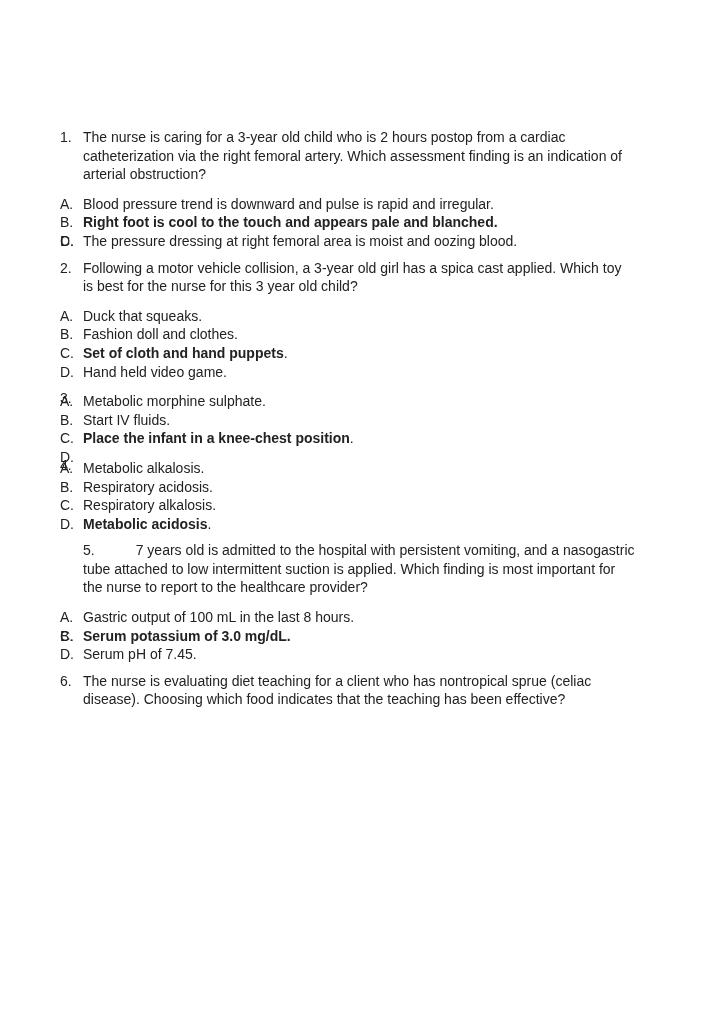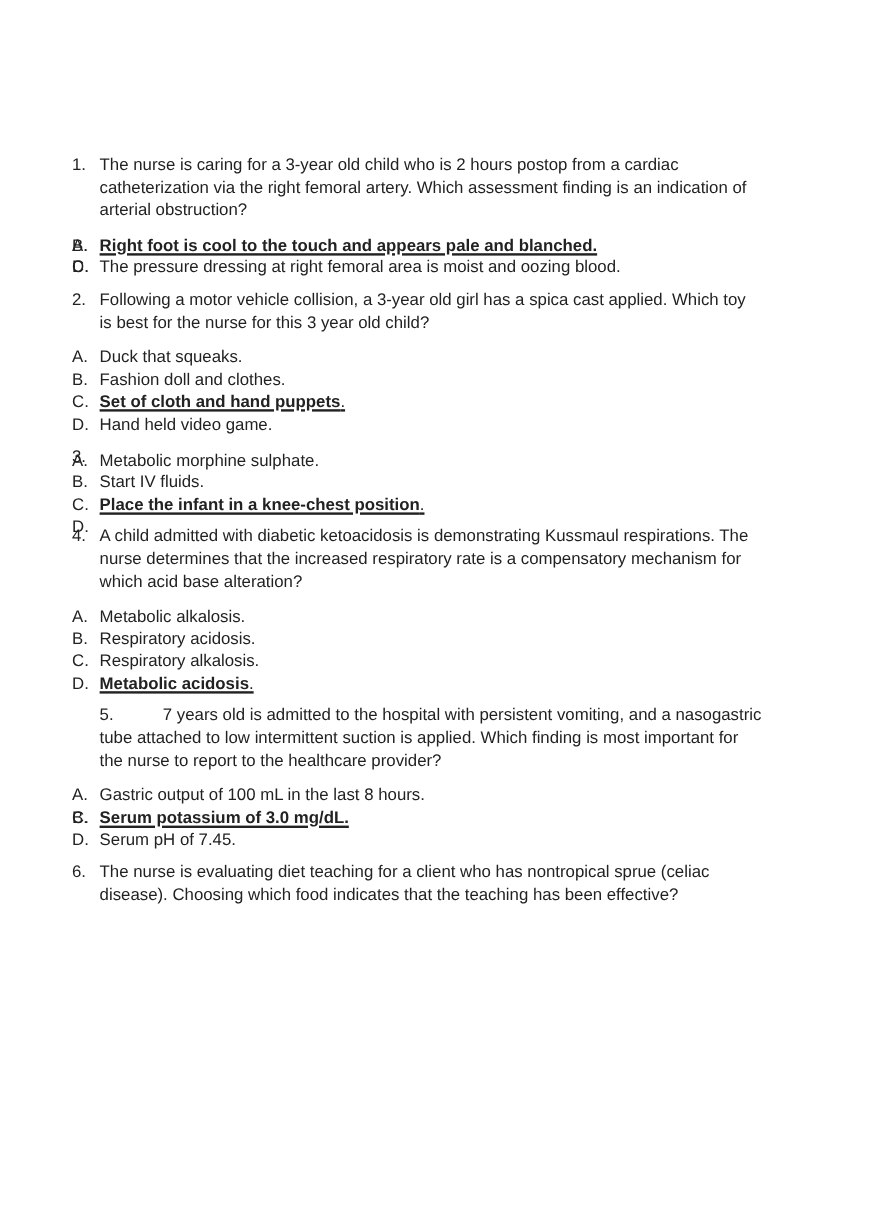--- a/index.html
+++ b/index.html
@@ -49,40 +49,39 @@
     position: relative;
     padding-left: 23px;
   }
   .opt-label {
     position: absolute;
     left: 0;
     top: 0;
   }
   .opt-text.correct {
     font-weight: bold;
-    text-decoration: underline;
     text-decoration-thickness: 1.5px;
     text-underline-offset: 2px;
     margin-top: 38px;
   }
   .opt-text.correct .suffix {
     font-weight: normal;
   }
 </style>
 </head>
 <body>
 
 <div class="page">
   <div class="content">
 
     <div class="question"><span class="qnum">1.</span><span class="qtext">The nurse is caring for a 3-year old child who is 2 hours postop from a cardiac
 catheterization via the right femoral artery. Which assessment finding is an indication of
 arterial obstruction?</span></div>
     <div class="options">
-      <div class="option"><span class="opt-label">A.</span></div>
+      <div class="option"><span class="opt-label">A.</span><span class="opt-text"><span>Blood pressure trend is downward and pulse is rapid and irregular.</span><span class="suffix"></span></span></div>
       <div class="option"><span class="opt-label">B.</span><span class="opt-text correct"><span>Right foot is cool to the touch and appears pale and blanched.</span><span class="suffix"></span></span></div>
       <div class="option"><span class="opt-label">C.</span></div>
       <div class="option"><span class="opt-label">D.</span><span class="opt-text"><span>The pressure dressing at right femoral area is moist and oozing blood.</span><span class="suffix"></span></span></div>
     </div>
 
     <div class="question"><span class="qnum">2.</span><span class="qtext">Following a motor vehicle collision, a 3-year old girl has a spica cast applied. Which toy
 is best for the nurse for this 3 year old child?</span></div>
     <div class="options">
       <div class="option"><span class="opt-label">A.</span><span class="opt-text"><span>Duck that squeaks.</span><span class="suffix"></span></span></div>
       <div class="option"><span class="opt-label">B.</span><span class="opt-text"><span>Fashion doll and clothes.</span><span class="suffix"></span></span></div>
@@ -91,23 +90,21 @@
     </div>
 
     <div class="question"><span class="qnum">3.</span></div>
     <div class="options">
       <div class="option"><span class="opt-label">A.</span><span class="opt-text"><span>Metabolic morphine sulphate.</span><span class="suffix"></span></span></div>
       <div class="option"><span class="opt-label">B.</span><span class="opt-text"><span>Start IV fluids.</span><span class="suffix"></span></span></div>
       <div class="option"><span class="opt-label">C.</span><span class="opt-text correct"><span>Place the infant in a knee-chest position</span><span class="suffix">.</span></span></div>
       <div class="option"><span class="opt-label">D.</span></div>
     </div>
 
-    <div class="question"><span class="qnum">4.</span><span class="qtext">A child admitted with diabetic ketoacidosis is demonstrating Kussmaul respirations. The
-nurse determines that the increased respiratory rate is a compensatory mechanism for
-which acid base alteration?</span></div>
+    <div class="question"><span class="qnum">4.</span></div>
     <div class="options">
       <div class="option"><span class="opt-label">A.</span><span class="opt-text"><span>Metabolic alkalosis.</span><span class="suffix"></span></span></div>
       <div class="option"><span class="opt-label">B.</span><span class="opt-text"><span>Respiratory acidosis.</span><span class="suffix"></span></span></div>
       <div class="option"><span class="opt-label">C.</span><span class="opt-text"><span>Respiratory alkalosis.</span><span class="suffix"></span></span></div>
       <div class="option"><span class="opt-label">D.</span><span class="opt-text correct"><span>Metabolic acidosis</span><span class="suffix">.</span></span></div>
     </div>
 
     <div class="question indented"><span class="qnum">5.</span><span class="qtext">7 years old is admitted to the hospital with persistent vomiting, and a nasogastric
 tube attached to low intermittent suction is applied. Which finding is most important for
 the nurse to report to the healthcare provider?</span></div>

